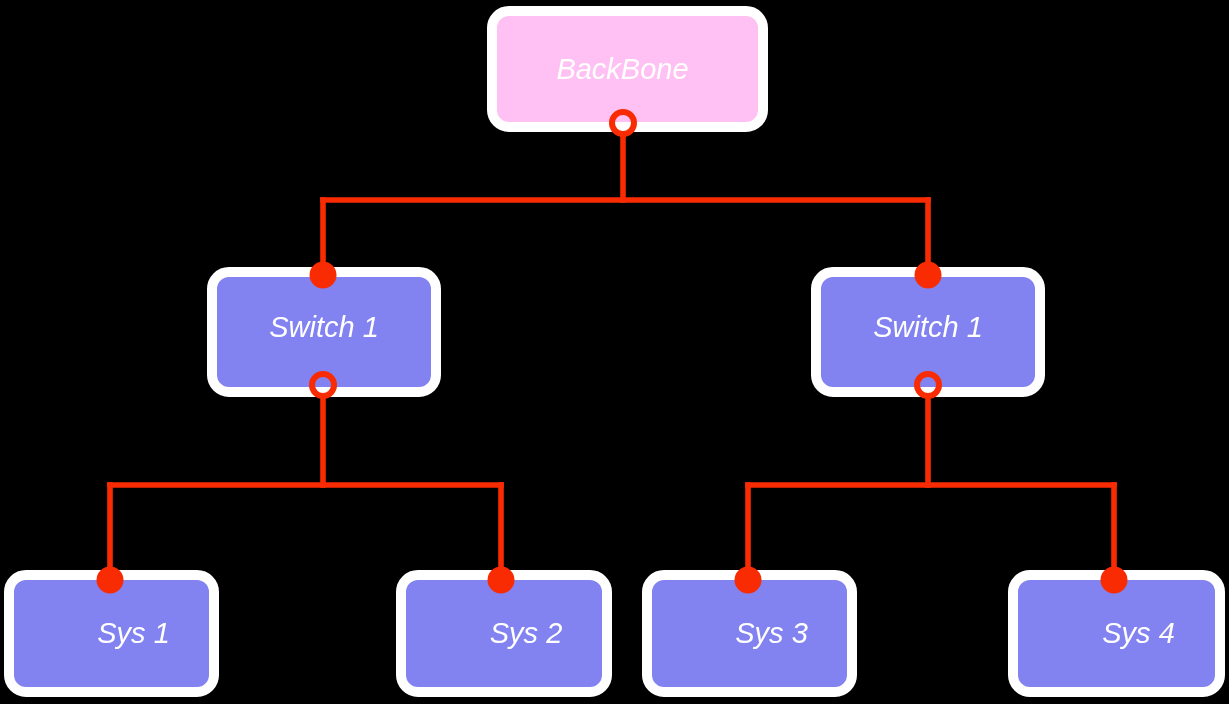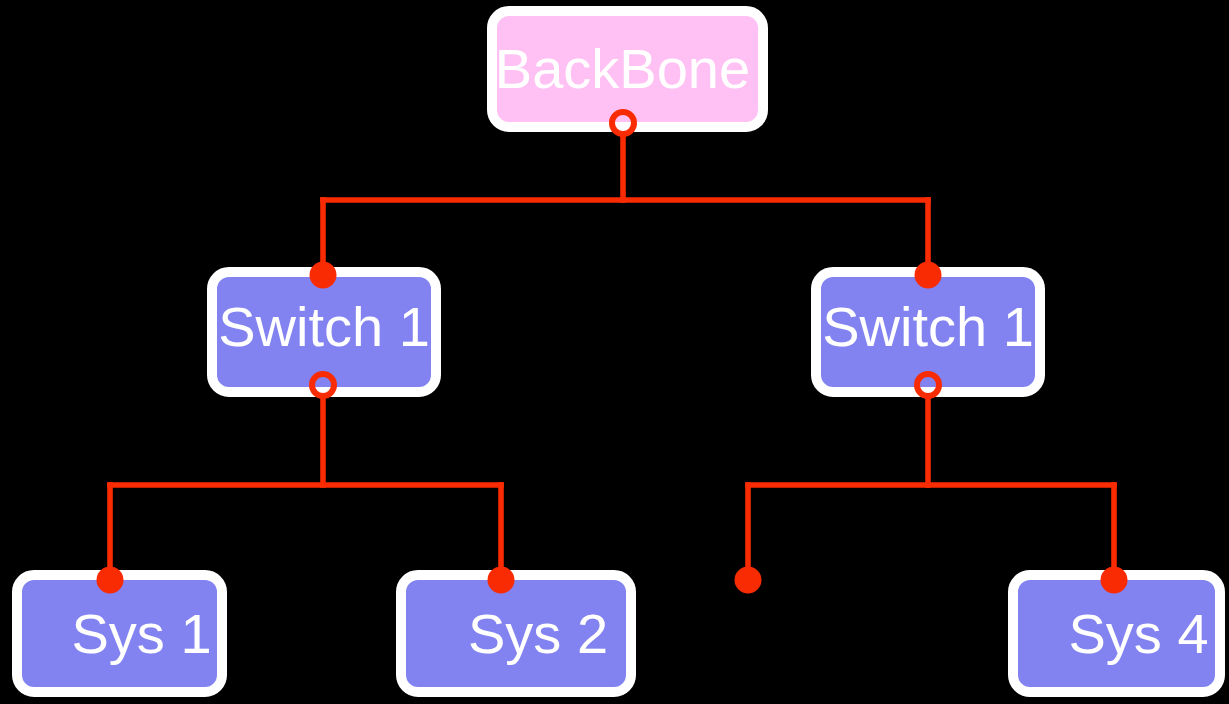--- a/index.html
+++ b/index.html
@@ -22,23 +22,24 @@
     box-sizing:border-box;
     border:10px solid var(--border,#fff);
     border-radius:22px;
     display:flex;
     align-items:center;
     justify-content:center;
     z-index:1;
   }
   .node .label{
     color:var(--text,#fff);
-    font-size:56px;
+    font-size:29px;
     line-height:1;
     white-space:nowrap;
+    font-style:italic;
   }
   .kind-backbone{background:var(--backbone-fill,#ffc1f3);}
   .kind-switch, .kind-sys{background:var(--device-fill,#8283f0);}
   .kind-backbone .label{transform:translateX(-5px);}
   .kind-switch .label{transform:translateY(-5px);}
   .kind-sys .label{transform:translateX(22px);}
   .links{
     position:absolute;
     left:0; top:0;
     width:1229px;
@@ -57,28 +58,31 @@
   </div>
 
   <div class="node kind-switch" style="left: 207px; top: 267px; width: 234px; height: 130px;">
     <span class="label">Switch 1</span>
   </div>
 
   <div class="node kind-switch" style="left: 811px; top: 267px; width: 234px; height: 130px;">
     <span class="label">Switch 1</span>
   </div>
 
-  <div class="node kind-sys" style="left: 12px; top: 570px; width: 215px; height: 127px; text-align: center;">
+  <div class="node kind-sys" style="left: 4px; top: 570px; width: 215px; height: 127px; text-align: center;">
     <span class="label">Sys 1</span>
   </div>
 
-  <div class="node kind-sys" style="left: 396px; top: 570px; width: 240px; height: 127px;">
+  <div class="node kind-sys" style="left: 396px; top: 570px; width: 216px; height: 127px;">
     <span class="label">Sys 2</span>
   </div>
 
+  <div class="node kind-sys" style="left: 642px; top: 570px; width: 215px; height: 127px;">
+    <span class="label">Sys 3</span>
+  </div>
 
   <div class="node kind-sys" style="left: 1008px; top: 570px; width: 217px; height: 127px; align-items: center;">
     <span class="label">Sys 4</span>
   </div>
 
   <svg id="links-svg" class="links" viewBox="0 0 1229 704" xmlns="http://www.w3.org/2000/svg">
       <line x1="623" y1="136" x2="623" y2="200" stroke="#f92b02" stroke-width="5.6" stroke-linecap="square"></line>
       <line x1="323" y1="200" x2="928" y2="200" stroke="#f92b02" stroke-width="5.6" stroke-linecap="square"></line>
       <line x1="323" y1="200" x2="323" y2="275" stroke="#f92b02" stroke-width="5.6" stroke-linecap="square"></line>
       <line x1="928" y1="200" x2="928" y2="275" stroke="#f92b02" stroke-width="5.6" stroke-linecap="square"></line>

